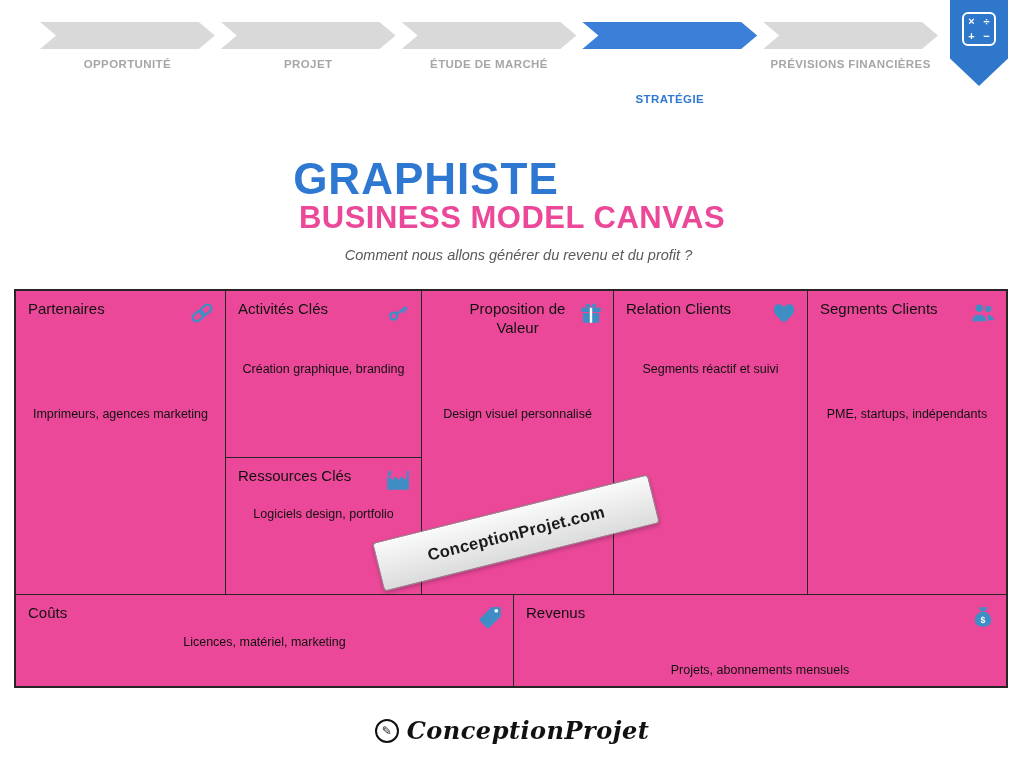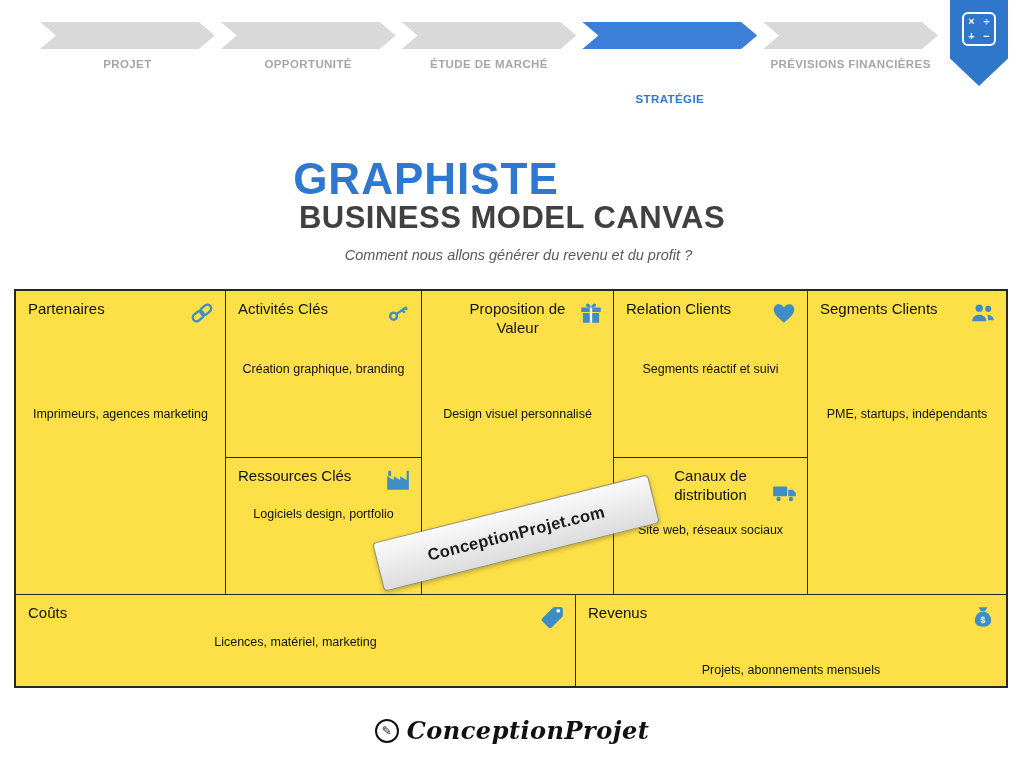--- a/index.html
+++ b/index.html
@@ -29,37 +29,37 @@
   .badge-calc {
     margin-top:12px; width:34px; height:34px; border:2px solid #fff; border-radius:6px;
     display:grid; grid-template-columns:1fr 1fr; place-items:center;
     color:#fff; font-size:11px; font-weight:bold; line-height:1;
   }
 
   
   .main-title { position:absolute; top:130px; left:0; width:852px; text-align:center;
     font-size:44px; font-weight:bold; color:#2e78d2; letter-spacing:1px;margin-top:24px; }
   .sub-title { position:absolute; top:200px; left:0; width:1024px; text-align:center;
-    font-size:31px; font-weight:bold; color:#404040; letter-spacing:.5px; }
+    font-size:31px; font-weight:bold; color:#ec4899; letter-spacing:.5px; }
   .tagline { position:absolute; top:247px; left:0; width:1024px; text-align:center;
     font-size:14.5px; font-style:italic; color:#595959;padding-left:13px; }
 
   
   .canvas { position:absolute; left:14px; top:289px; width:994px; height:399px;
-    border:2px solid #262626; background:#fde047; }
+    border:2px solid #262626; background:#ec4899; }
   .canvas-top { display:flex; height:303px; }
   .col { border-right:1.5px solid #262626; position:relative; }
   .col:last-child { border-right:none; }
   .col-1 { width:210px; } .col-2 { width:196px; display:flex; flex-direction:column; }
   .col-3 { width:192px; } .col-4 { width:194px; display:flex; flex-direction:column; }
   .col-5 { flex:1; }
   .subcell-top { height:166px; position:relative; }
   .subcell-bottom { flex:1; border-top:1.5px solid #262626; position:relative; }
   .canvas-bottom { display:flex; border-top:1.5px solid #262626; height:92px; }
-  .cost-cell { width:560px; border-right:1.5px solid #262626; position:relative; }
+  .cost-cell { width:498px; border-right:1.5px solid #262626; position:relative; }
   .rev-cell { flex:1; position:relative; }
 
   .cell-head { display:flex; justify-content:space-between; align-items:flex-start; padding:9px 10px 0 12px; }
   .cell-title { font-size:15px; color:#111; font-weight:500; line-height:1.25; }
   .cell-head.centered { justify-content:center; padding:9px 34px 0 34px; text-align:center; }
   .cell-icon { width:26px; height:26px; flex:0 0 auto; }
   .cell-icon svg { width:26px; height:26px; display:block; }
   .icon-abs { position:absolute; top:9px; right:9px; }
   .cell-content { position:absolute; left:5px; right:5px; text-align:center;
     font-size:12.5px; color:#111; line-height:1.3; }
@@ -94,25 +94,25 @@
     font-size:24px; color:#111; letter-spacing:.5px; }
 </style>
 </head>
 <body>
 
 <div class="page">
 
   <div class="stepper">
     <div class="step">
       <div class="step-arrow"></div>
+      <div class="step-label">OPPORTUNITÉ</div>
+    </div>
+    <div class="step">
+      <div class="step-arrow"></div>
       <div class="step-label">PROJET</div>
-    </div>
-    <div class="step">
-      <div class="step-arrow"></div>
-      <div class="step-label">OPPORTUNITÉ</div>
     </div>
     <div class="step">
       <div class="step-arrow"></div>
       <div class="step-label">ÉTUDE DE MARCHÉ</div>
     </div>
     <div class="step active">
       <div class="step-arrow"></div>
       <div class="step-label">STRATÉGIE</div>
     </div>
     <div class="step">
@@ -203,34 +203,20 @@
           <div class="cell-head">
             <div class="cell-title">Relation Clients</div>
             <span class="cell-icon">
               <svg viewBox="0 0 24 24" fill="#3e8ec5">
                   <path d="M12 21C8 17.5 2.5 13.5 2.5 8.8 2.5 5.9 4.7 4 7.2 4c1.9 0 3.6 1 4.8 2.9C13.2 5 14.9 4 16.8 4c2.5 0 4.7 1.9 4.7 4.8 0 4.7-5.5 8.7-9.5 12.2z"></path>
                 </svg>
             </span>
           </div>
           <div class="cell-content content-relation">Segments réactif et suivi</div>
         </div>
-        <div class="subcell-bottom">
-          <div class="cell-head centered">
-            <div class="cell-title">Canaux de distribution</div>
-          </div>
-          <span class="cell-icon icon-abs" style="top:22px;">
-            <svg viewBox="0 0 24 24" fill="#3e8ec5">
-                <rect x="1" y="6" width="13" height="9" rx="1"></rect>
-                <path d="M15 9h4.2L22 12v3h-7z"></path>
-                <circle cx="6" cy="17.5" r="2"></circle>
-                <circle cx="17.5" cy="17.5" r="2"></circle>
-              </svg>
-          </span>
-          <div class="cell-content content-canaux">Site web, réseaux sociaux</div>
-        </div>
       </div>
 
       <div class="col col-5">
         <div class="cell-head">
           <div class="cell-title">Segments Clients</div>
           <span class="cell-icon">
             <svg viewBox="0 0 24 24" fill="#3e8ec5">
                 <circle cx="8.5" cy="7.5" r="3.4"></circle>
                 <path d="M2 19.5c0-3.6 2.9-5.8 6.5-5.8s6.5 2.2 6.5 5.8z"></path>
                 <circle cx="16.8" cy="8.2" r="2.8"></circle>

